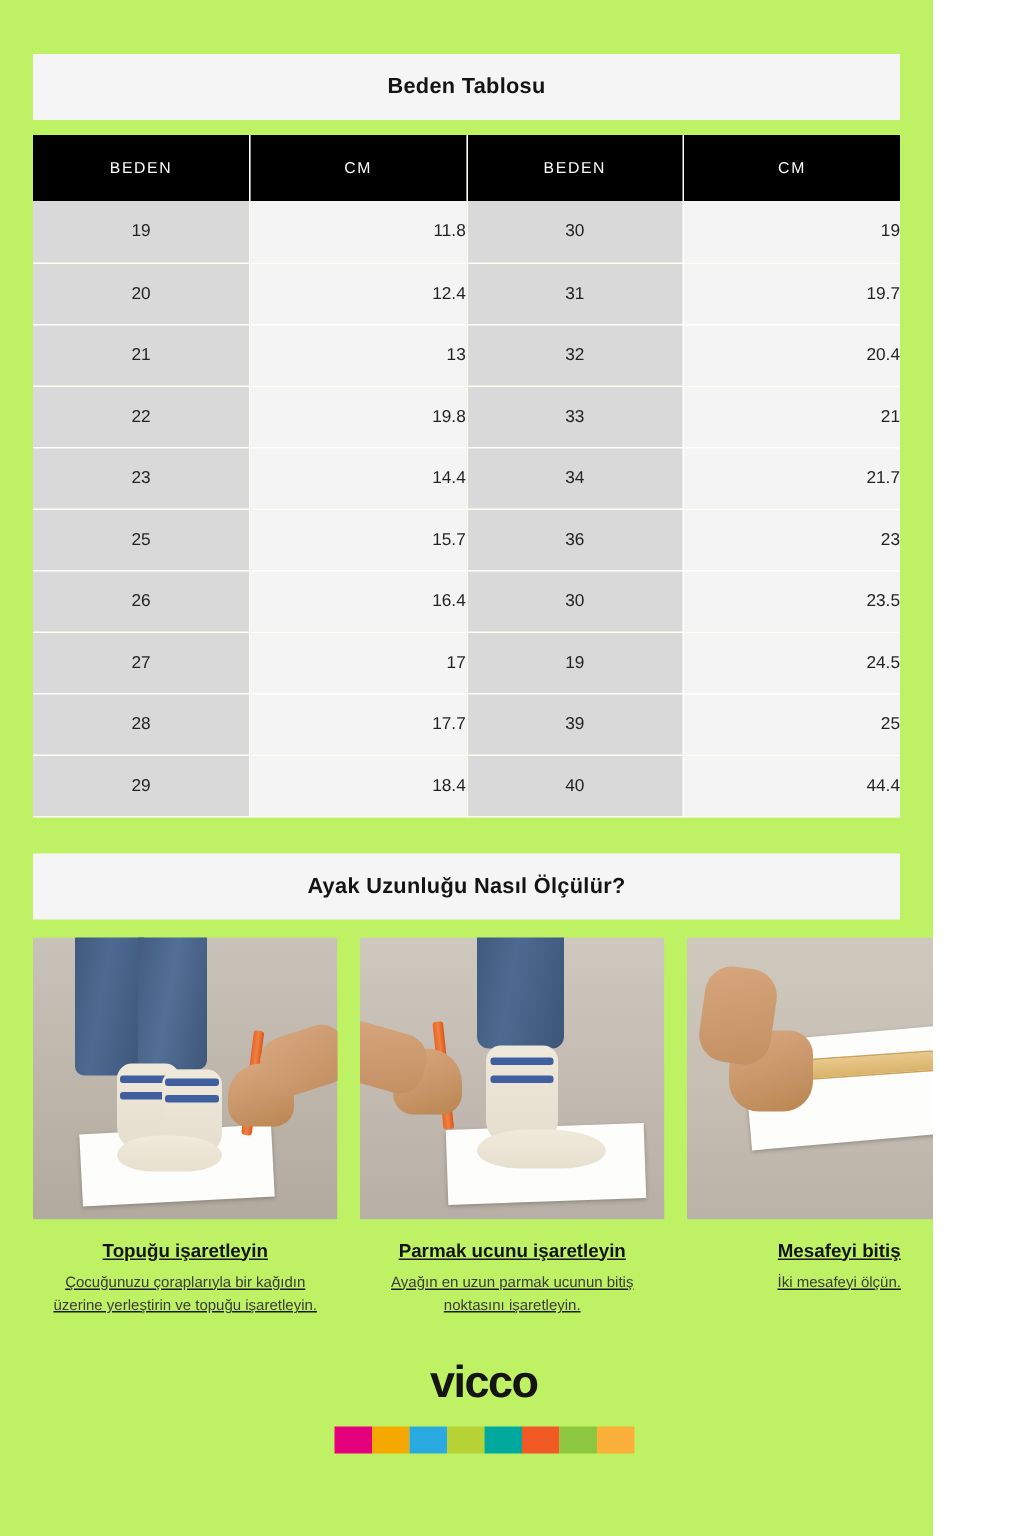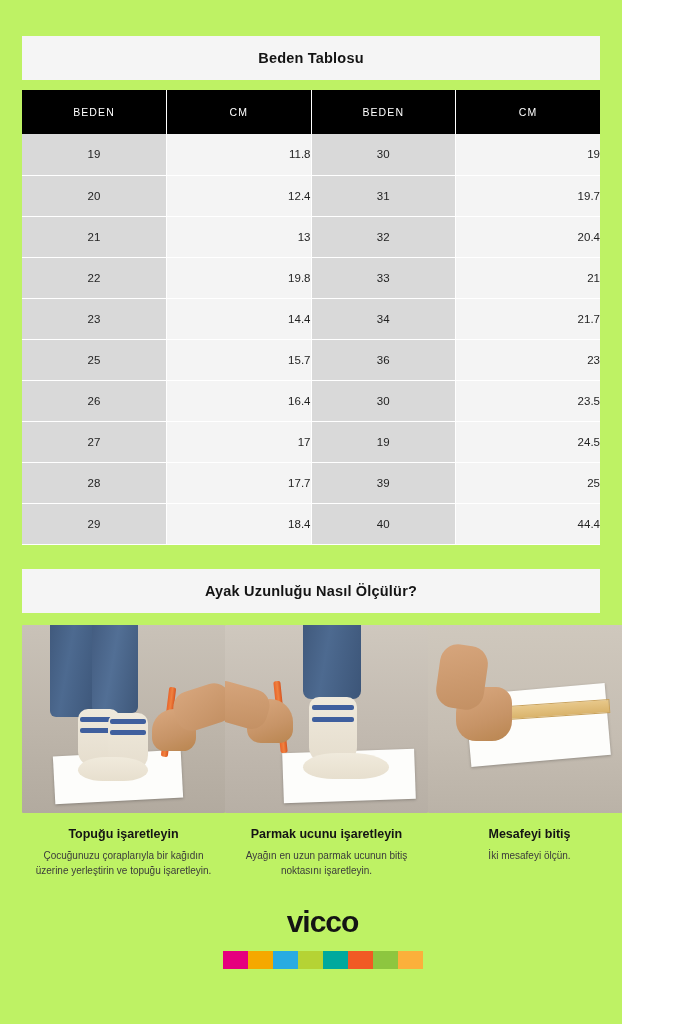--- a/index.html
+++ b/index.html
@@ -60,21 +60,23 @@
     border-bottom: 1px solid #ffffff;
   }
   table.size-table td:last-child { border-right: none; }
   table.size-table td.shade { background: #d9d9d9; }
   table.size-table td.light { background: #f4f4f4; text-align: right; }
 
   
   .measure-section { margin: 24px 22px 0 22px; }
   .cards {
     display: flex;
+    gap: 15px;
     margin-top: 12px;
+    text-decoration: underline;
   }
   .card { width: 203px; }
   .photo {
     width: 203px;
     height: 188px;
     position: relative;
     overflow: hidden;
     border-radius: 1px;
   }
   .card-title {

